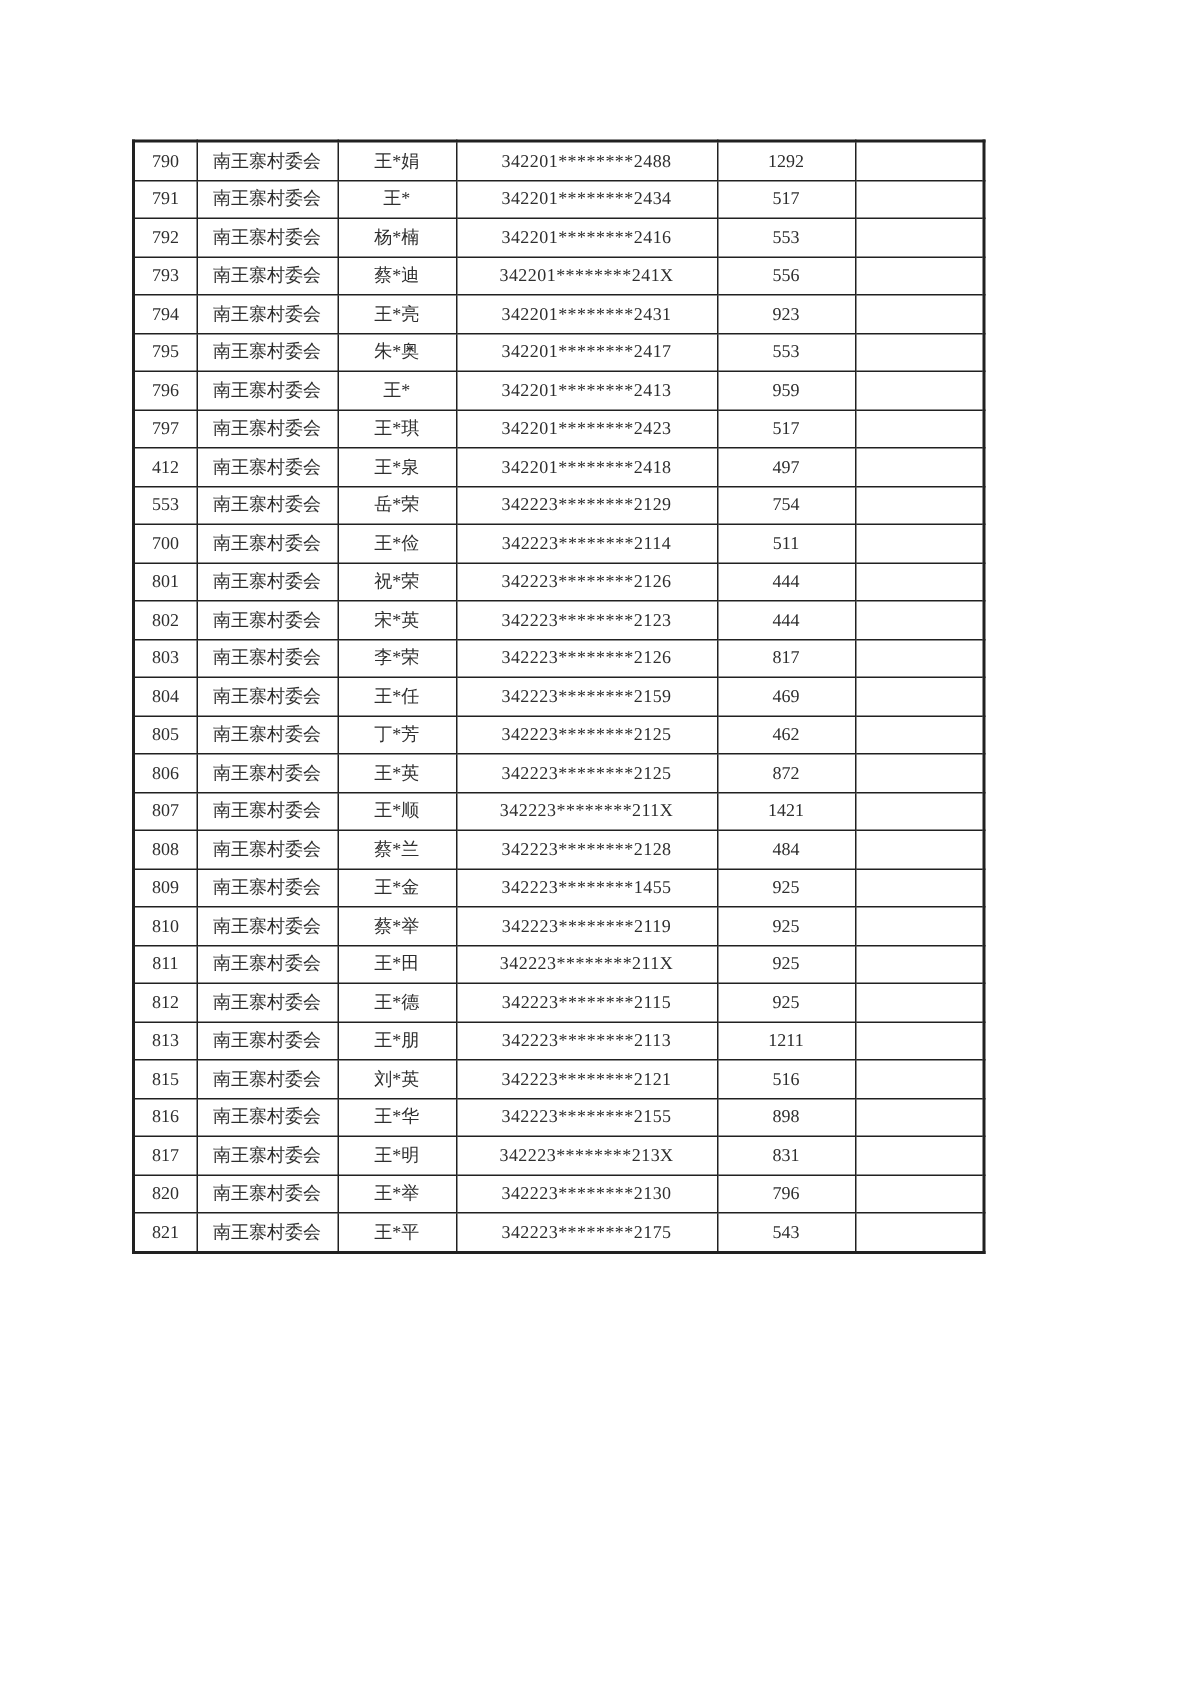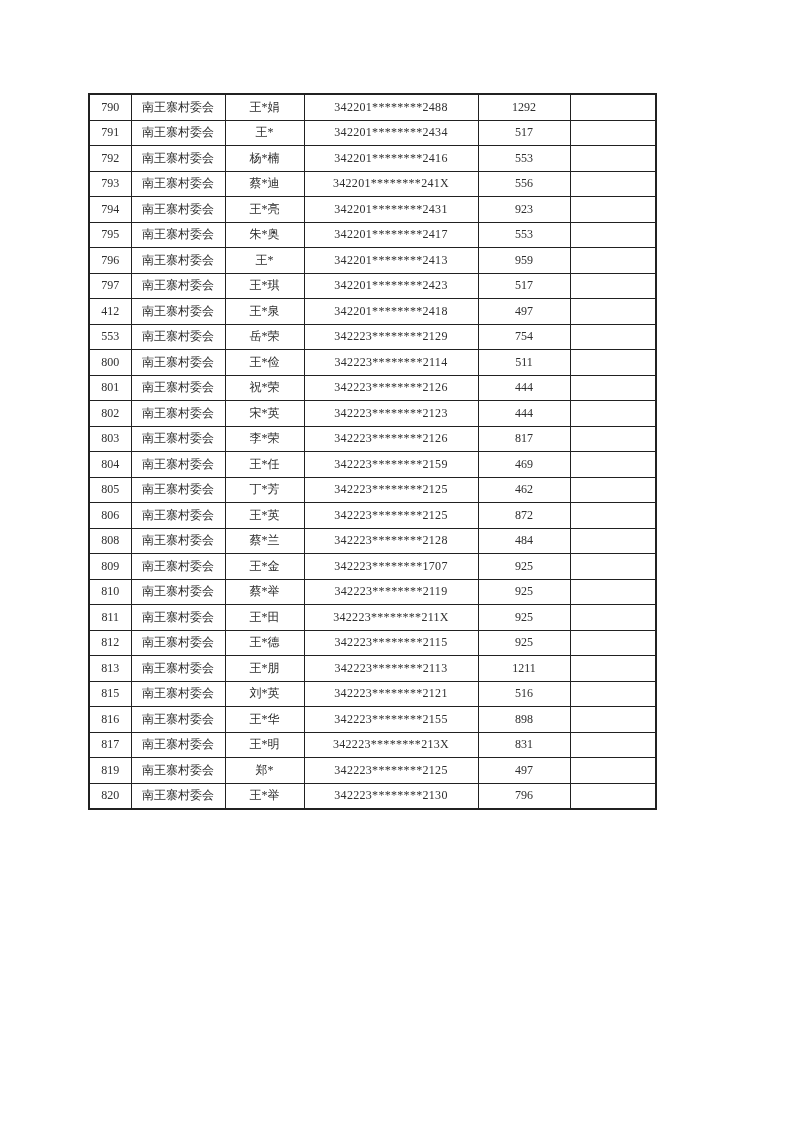--- a/index.html
+++ b/index.html
@@ -129,21 +129,21 @@
         </tr>
         <tr>
           <td class="cell-index">553</td>
           <td class="cell-village">南王寨村委会</td>
           <td class="cell-name">岳*荣</td>
           <td class="cell-id-number">342223********2129</td>
           <td class="cell-amount">754</td>
           <td class="cell-remark"></td>
         </tr>
         <tr>
-          <td class="cell-index">800</td>
+          <td class="cell-index">700</td>
           <td class="cell-village">南王寨村委会</td>
           <td class="cell-name">王*俭</td>
           <td class="cell-id-number">342223********2114</td>
           <td class="cell-amount">511</td>
           <td class="cell-remark"></td>
         </tr>
         <tr>
           <td class="cell-index">801</td>
           <td class="cell-village">南王寨村委会</td>
           <td class="cell-name">祝*荣</td>
@@ -185,32 +185,40 @@
         </tr>
         <tr>
           <td class="cell-index">806</td>
           <td class="cell-village">南王寨村委会</td>
           <td class="cell-name">王*英</td>
           <td class="cell-id-number">342223********2125</td>
           <td class="cell-amount">872</td>
           <td class="cell-remark"></td>
         </tr>
         <tr>
+          <td class="cell-index">807</td>
+          <td class="cell-village">南王寨村委会</td>
+          <td class="cell-name">王*顺</td>
+          <td class="cell-id-number">342223********211X</td>
+          <td class="cell-amount">1421</td>
+          <td class="cell-remark"></td>
+        </tr>
+        <tr>
           <td class="cell-index">808</td>
           <td class="cell-village">南王寨村委会</td>
           <td class="cell-name">蔡*兰</td>
           <td class="cell-id-number">342223********2128</td>
           <td class="cell-amount">484</td>
           <td class="cell-remark"></td>
         </tr>
         <tr>
           <td class="cell-index">809</td>
           <td class="cell-village">南王寨村委会</td>
           <td class="cell-name">王*金</td>
-          <td class="cell-id-number">342223********1707</td>
+          <td class="cell-id-number">342223********1455</td>
           <td class="cell-amount">925</td>
           <td class="cell-remark"></td>
         </tr>
         <tr>
           <td class="cell-index">810</td>
           <td class="cell-village">南王寨村委会</td>
           <td class="cell-name">蔡*举</td>
           <td class="cell-id-number">342223********2119</td>
           <td class="cell-amount">925</td>
           <td class="cell-remark"></td>
@@ -257,30 +265,30 @@
         </tr>
         <tr>
           <td class="cell-index">817</td>
           <td class="cell-village">南王寨村委会</td>
           <td class="cell-name">王*明</td>
           <td class="cell-id-number">342223********213X</td>
           <td class="cell-amount">831</td>
           <td class="cell-remark"></td>
         </tr>
         <tr>
-          <td class="cell-index">819</td>
-          <td class="cell-village">南王寨村委会</td>
-          <td class="cell-name">郑*</td>
-          <td class="cell-id-number">342223********2125</td>
-          <td class="cell-amount">497</td>
-          <td class="cell-remark"></td>
-        </tr>
-        <tr>
           <td class="cell-index">820</td>
           <td class="cell-village">南王寨村委会</td>
           <td class="cell-name">王*举</td>
           <td class="cell-id-number">342223********2130</td>
           <td class="cell-amount">796</td>
+          <td class="cell-remark"></td>
+        </tr>
+        <tr>
+          <td class="cell-index">821</td>
+          <td class="cell-village">南王寨村委会</td>
+          <td class="cell-name">王*平</td>
+          <td class="cell-id-number">342223********2175</td>
+          <td class="cell-amount">543</td>
           <td class="cell-remark"></td>
         </tr>
       </tbody>
   </table>
 </div>
 
 </body></html>

